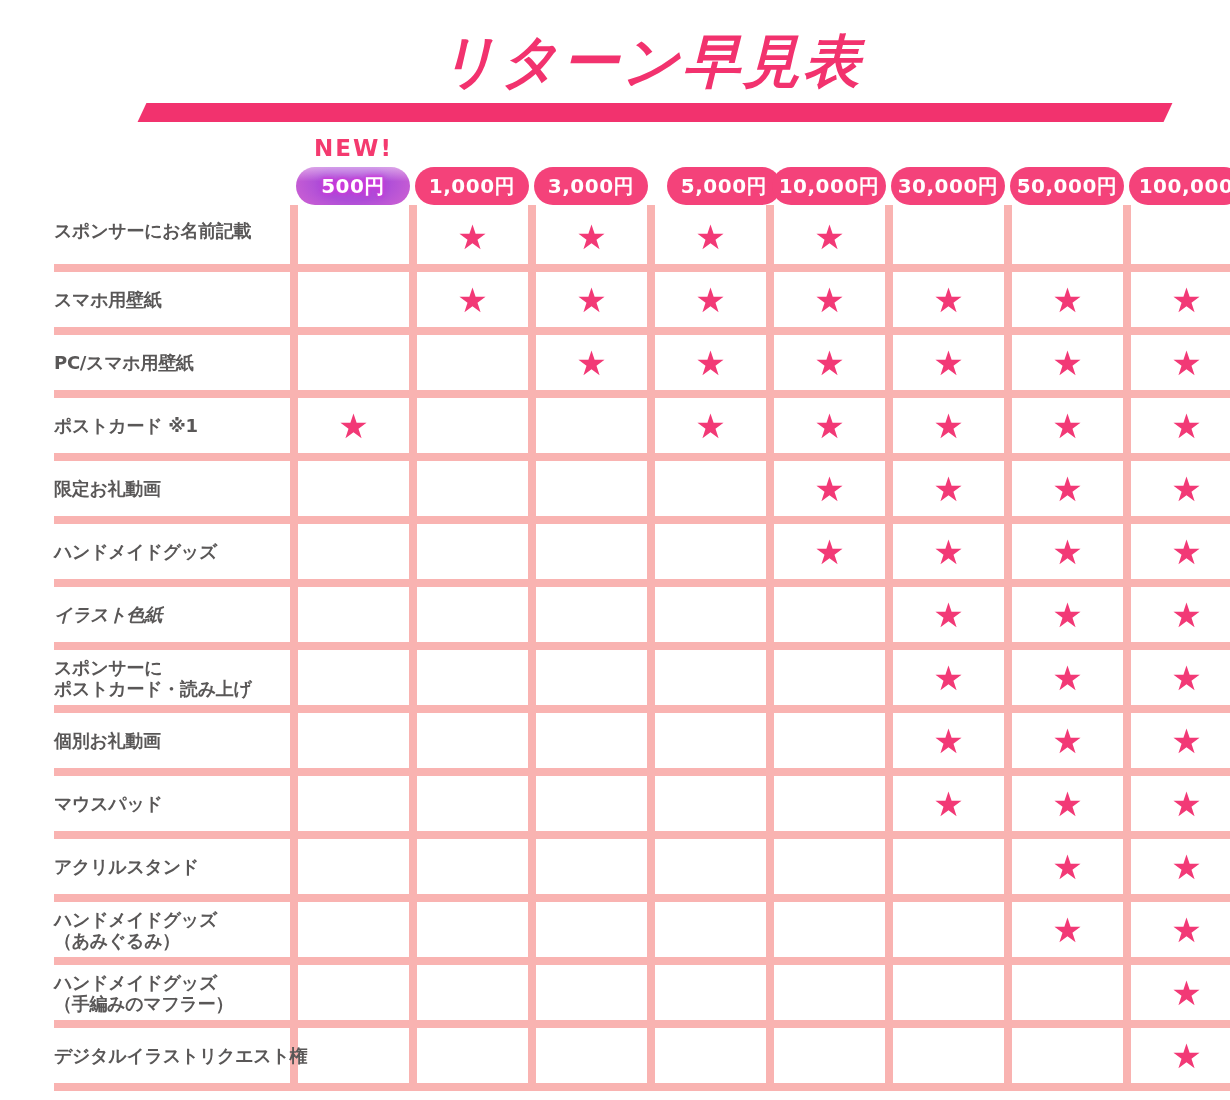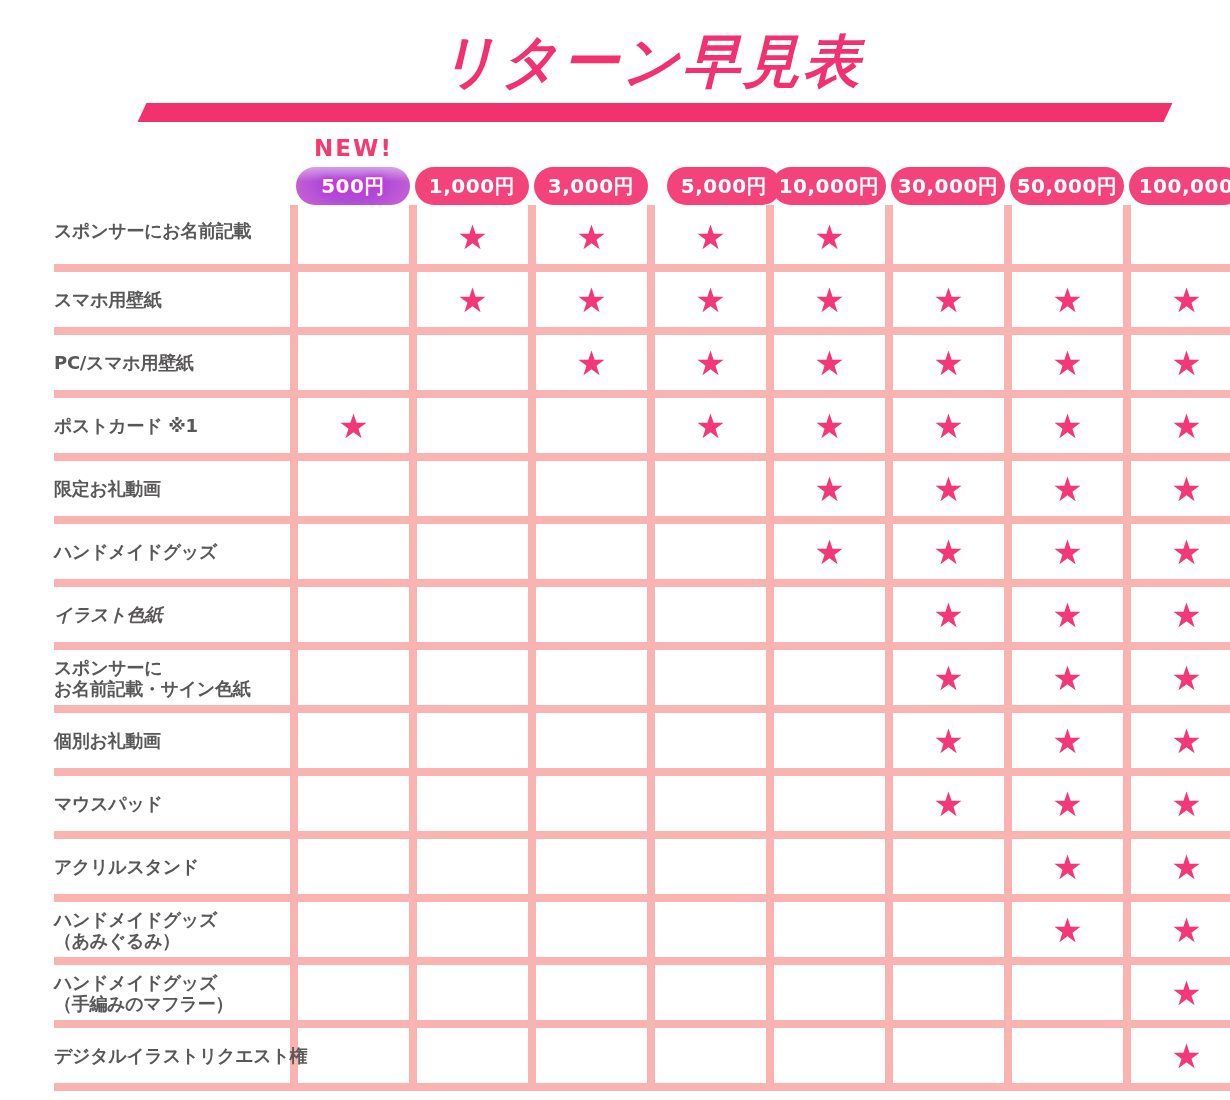--- a/index.html
+++ b/index.html
@@ -122,21 +122,21 @@
       <div class="row-label" style="top: 520px; height: 63px;">ハンドメイドグッズ</div>
       <div class="star-cell" style="left: 734px; top: 520px; width: 119px; height: 63px;">★</div>
       <div class="star-cell" style="left: 853px; top: 520px; width: 119px; height: 63px;">★</div>
       <div class="star-cell" style="left: 972px; top: 520px; width: 119px; height: 63px;">★</div>
       <div class="star-cell" style="left: 1091px; top: 520px; width: 119px; height: 63px;">★</div>
       <div class="row-label" style="top: 583px; height: 63px; font-style: italic;">イラスト色紙</div>
       <div class="star-cell" style="left: 853px; top: 583px; width: 119px; height: 63px;">★</div>
       <div class="star-cell" style="left: 972px; top: 583px; width: 119px; height: 63px;">★</div>
       <div class="star-cell" style="left: 1091px; top: 583px; width: 119px; height: 63px;">★</div>
       <div class="row-label" style="top: 646px; height: 63px;">スポンサーに
-お名前記載・サイン色紙</div>
+ポストカード・読み上げ</div>
       <div class="star-cell" style="left: 853px; top: 646px; width: 119px; height: 63px;">★</div>
       <div class="star-cell" style="left: 972px; top: 646px; width: 119px; height: 63px;">★</div>
       <div class="star-cell" style="left: 1091px; top: 646px; width: 119px; height: 63px;">★</div>
       <div class="row-label" style="top: 709px; height: 63px;">個別お礼動画</div>
       <div class="star-cell" style="left: 853px; top: 709px; width: 119px; height: 63px;">★</div>
       <div class="star-cell" style="left: 972px; top: 709px; width: 119px; height: 63px;">★</div>
       <div class="star-cell" style="left: 1091px; top: 709px; width: 119px; height: 63px;">★</div>
       <div class="row-label" style="top: 772px; height: 63px;">マウスパッド</div>
       <div class="star-cell" style="left: 853px; top: 772px; width: 119px; height: 63px;">★</div>
       <div class="star-cell" style="left: 972px; top: 772px; width: 119px; height: 63px;">★</div>

